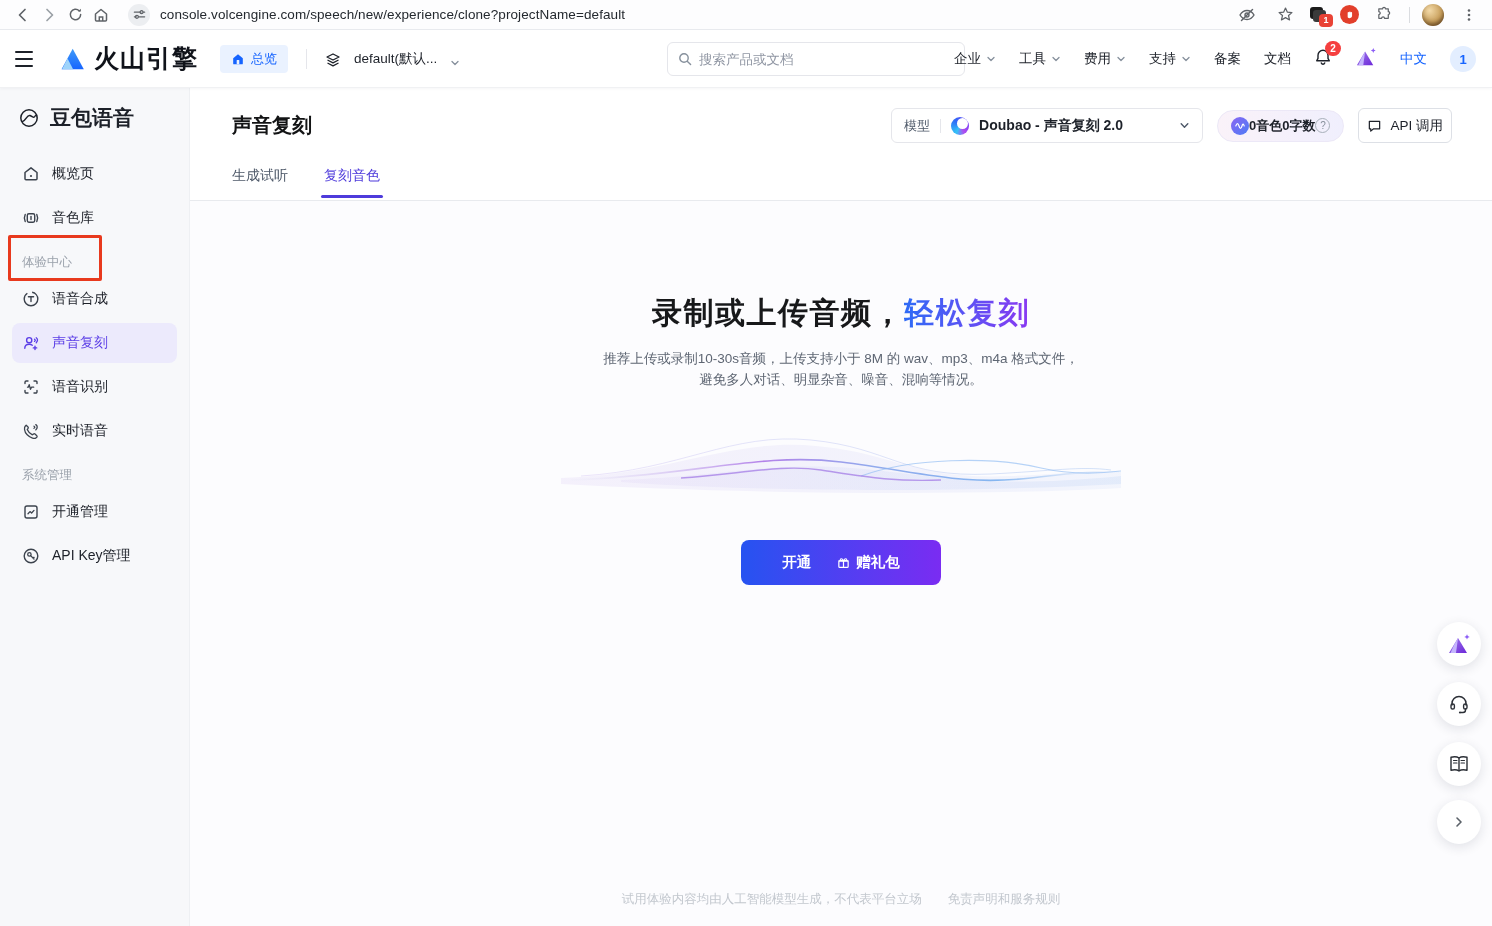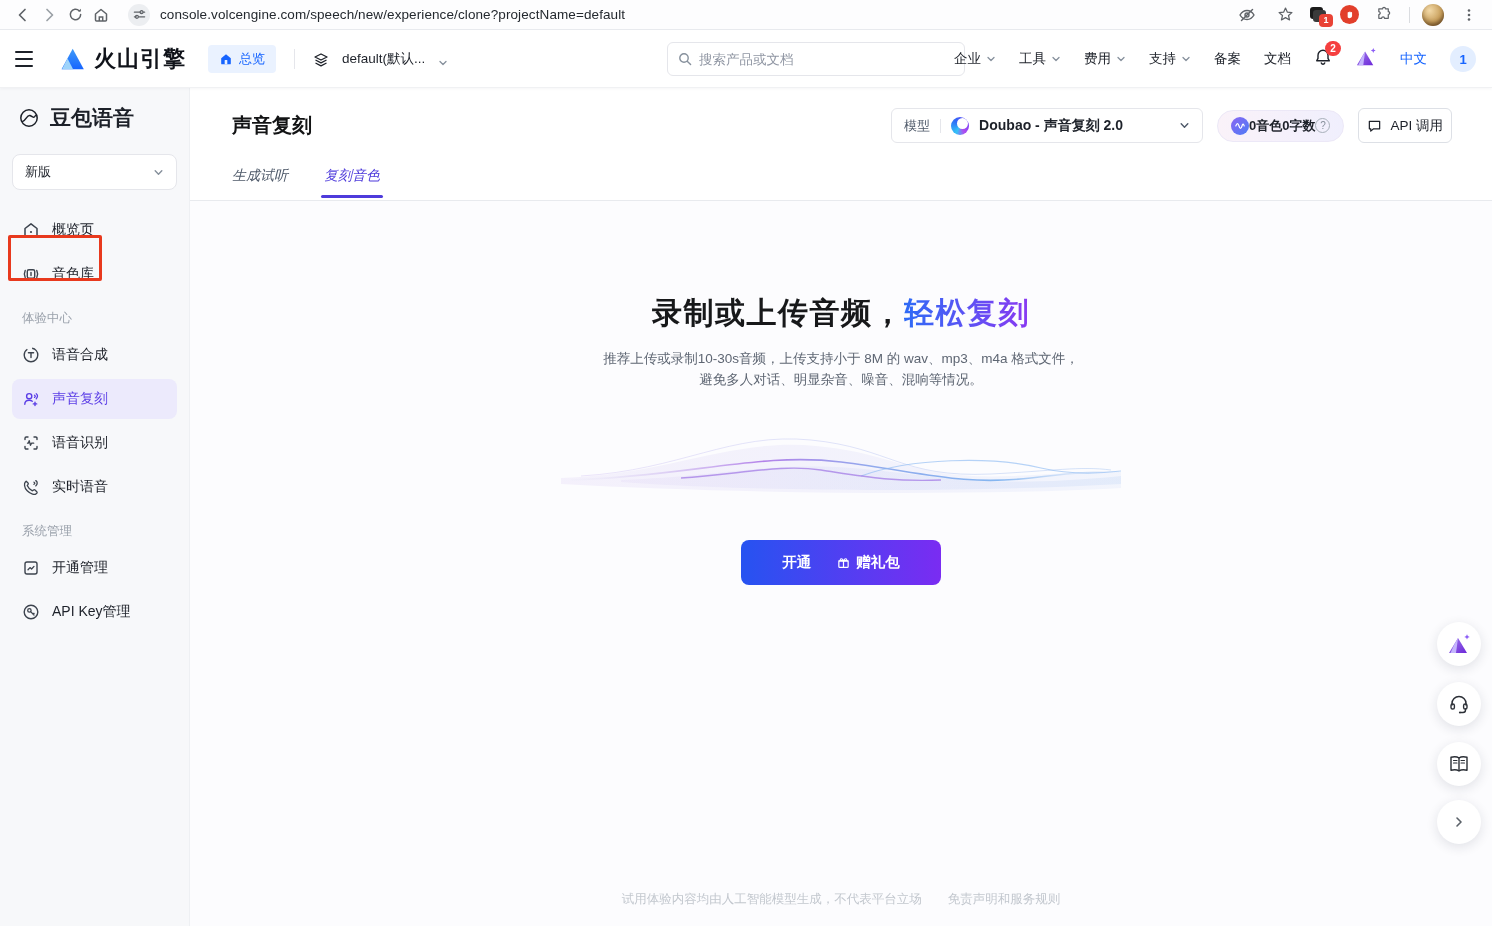--- a/index.html
+++ b/index.html
@@ -22,21 +22,21 @@
   .vdiv-b { width:1px; height:16px; background:#dadce0; }
   .profile-av { width:22px; height:22px; border-radius:50%;
                 background:radial-gradient(circle at 35% 30%, #f2d9a8, #caa15e 55%, #6e4a22); box-shadow:inset 0 -3px 4px rgba(60,35,10,.45); }
 
   
   .topnav { position:absolute; top:30px; left:0; right:0; height:58px; background:#fff; z-index:30;
             border-bottom:1px solid #f0f1f3; box-shadow:0 1px 3px rgba(31,35,41,.04); display:flex; align-items:center; }
   .hamburger { margin-left:10px; width:28px; height:28px; display:flex; flex-direction:column; justify-content:center; gap:5px; padding:0 5px; }
   .hamburger i { display:block; height:2px; background:#1d2129; border-radius:1px; }
   .logo { display:flex; align-items:center; gap:7px; margin-left:22px; }
-  .logo-text { font-size:22px; font-weight:800; color:#10131a; letter-spacing:1px; }
+  .logo-text { font-size:25px; font-weight:800; color:#10131a; letter-spacing:1px; }
   .overview-pill { margin-left:22px; height:28px; padding:0 11px; border-radius:4px; background:#eaf2ff; color:#1664ff;
                    display:flex; align-items:center; gap:6px; font-size:13px; }
   .nav-div { width:1px; height:20px; background:#e5e6eb; margin:0 18px; }
   .proj-sel { display:flex; align-items:flex-end; gap:13px; font-size:13.5px; color:#1d2129; }
   .search-box { position:absolute; left:667px; top:12px; width:298px; height:34px; border:1px solid #e5e6eb; border-radius:6px;
                 background:#fff; display:flex; align-items:center; padding:0 10px; gap:7px; }
   .search-box input { border:none; outline:none; flex:1; font-size:13.5px; color:#1d2129; background:transparent; font-family:inherit; }
   .search-box input::placeholder { color:#9096a3; }
   .nav-right { position:absolute; right:16px; top:0; height:58px; display:flex; align-items:center; gap:23px; }
   .nav-item { display:flex; align-items:center; gap:5px; font-size:13.5px; color:#1d2129; white-space:nowrap; }
@@ -76,21 +76,21 @@
   .model-value { font-size:14px; font-weight:700; color:#1d2129; margin-right:46px; }
   .usage-pill { height:32px; border-radius:16px; background:linear-gradient(90deg,#faf2f9,#f0effd); border:1px solid #ece8f7;
                 display:flex; align-items:center; padding:0 13px; }
   .usage-icon { width:18px; height:18px; border-radius:50%; background:linear-gradient(135deg,#8a66f2,#4d7cf6);
                 display:flex; align-items:center; justify-content:center; }
   .usage-text { font-size:13px; font-weight:700; color:#1d2129; }
   .help-circle { width:15px; height:15px; border:1px solid #a8b0ba; border-radius:50%; color:#868f9b; font-size:10px;
                  display:flex; align-items:center; justify-content:center; }
   .api-btn { height:35px; border:1px solid #dde0e6; border-radius:6px; background:#fff; display:flex; align-items:center;
              gap:8px; padding:0 8px; font-size:13.5px; color:#1d2129; }
-  .tabs { position:absolute; left:42px; top:79px; display:flex; gap:36px;font-style:italic; }
+  .tabs { position:absolute; left:42px; top:79px; display:flex; gap:36px; }
   .tab { font-size:14px; color:#4e5969; padding-bottom:13px; position:relative; }
   .tab.active { color:#4e3bdb; font-weight:500; }
   .tab.active::after { content:""; position:absolute; left:-3px; right:-3px; bottom:0; height:3px; background:#4e3bdb; border-radius:2px; }
   .main-body { position:absolute; top:112px; left:0; right:0; bottom:0; background:#fcfcfe; border-top:1px solid #e8eaee; }
   .hero-title { margin-top:92px; text-align:center; font-size:30px; font-weight:800; color:#17181a; letter-spacing:1.5px; }
   .hero-title .accent { background:linear-gradient(90deg,#2e6bf6,#8a39f2); -webkit-background-clip:text; background-clip:text; color:transparent; }
   .hero-desc { margin-top:14px; text-align:center; font-size:13.5px; line-height:21px; color:#5e6673; }
   .wave-wrap { margin-top:28px; display:flex; justify-content:center; }
   .cta-btn { margin:22px auto 0; width:200px; height:45px; border-radius:8px; border:none;
              background:linear-gradient(90deg,#2653f1,#7a2cf2); color:#fff; font-size:14.5px; font-weight:600;
@@ -282,26 +282,20 @@
     </div>
   </div>
 
   <div class="sidebar">
     <div class="side-product">
       <svg width="22" height="22" viewBox="0 0 22 22">
           <circle cx="11" cy="11" r="8.2" stroke="#1d2129" stroke-width="1.5" fill="none"></circle>
           <path d="M4.5 14.5 C8 13.5 9 7.5 12 8.5 S15.5 12 17.5 8.5" stroke="#1d2129" stroke-width="1.5" fill="none" stroke-linecap="round"></path>
         </svg>
       <span class="side-product-label">豆包语音</span>
-    </div>
-    <div class="version-sel">
-      <span>新版</span>
-      <svg width="11" height="11" viewBox="0 0 10 10">
-          <path d="M2 3.5 5 6.5 8 3.5" stroke="#86909c" stroke-width="1.3" fill="none" stroke-linecap="round" stroke-linejoin="round"></path>
-        </svg>
     </div>
 
     <div class="side-item">
       <span class="s-icon">
         <svg width="18" height="18" viewBox="0 0 18 18">
             <path d="M3 7.5 9 2.8 15 7.5v6.2a1 1 0 0 1-1 1H4a1 1 0 0 1-1-1z" stroke="currentColor" stroke-width="1.5" fill="none" stroke-linejoin="round"></path>
             <circle cx="9" cy="11" r="1.1" fill="currentColor"></circle>
           </svg>
       </span>
       <span>概览页</span>

